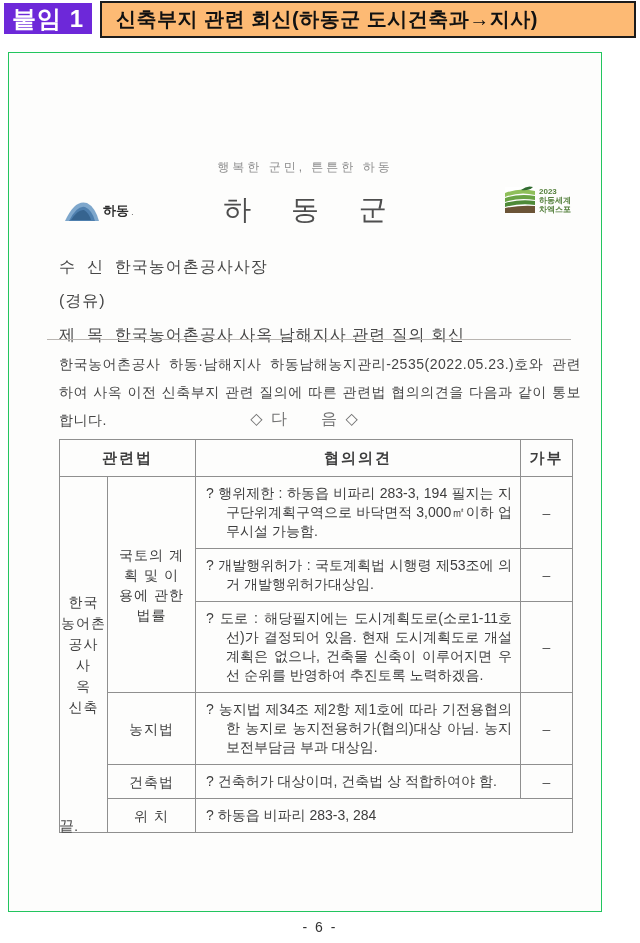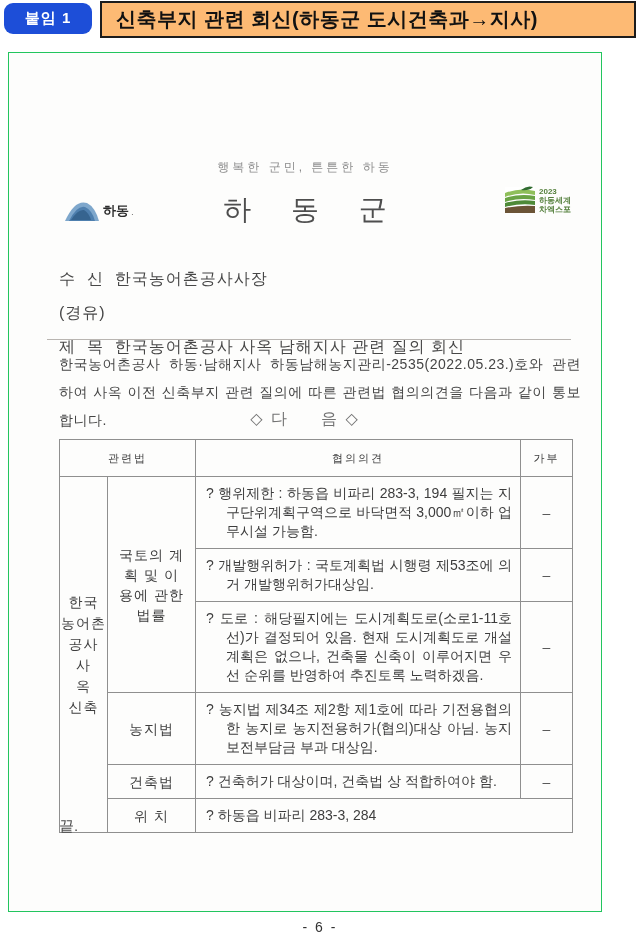--- a/index.html
+++ b/index.html
@@ -3,22 +3,22 @@
 <meta charset="utf-8">
 <style>
   * { margin:0; padding:0; box-sizing:border-box; }
   html,body { background:#ffffff; }
   body { font-family:"Liberation Sans","DejaVu Sans",sans-serif; color:#3e3e3e; }
   .page { position:relative; width:640px; height:943px; background:#ffffff; overflow:hidden; }
 
   
   .badge {
     position:absolute; left:4px; top:3px; width:88px; height:31px;
-    background:#1d4ed8; color:#ffffff; font-size:15px; font-weight:bold;
-    display:flex; align-items:center; justify-content:center; letter-spacing:1px;border-radius:9px;
+    background:#6d28d9; color:#ffffff; font-size:24px; font-weight:bold;
+    display:flex; align-items:center; justify-content:center; letter-spacing:1px;
   }
   .title-box {
     position:absolute; left:100px; top:1px; right:4px; height:37px;
     border:2px solid #1c1c1c; background:#fdba74;
     display:flex; align-items:center; padding-left:14px;
     font-size:20px; font-weight:bold; color:#111; letter-spacing:0.5px;
   }
 
   
   .doc {
@@ -30,21 +30,21 @@
     font-size:12px; color:#8b8b8b; letter-spacing:3px;
   }
   .org-name {
     position:absolute; top:138px; left:0; right:0; text-align:center;
     font-size:28px; color:#4e4e4e; letter-spacing:16px; text-indent:16px;
   }
   .logo-left  { position:absolute; top:138px; left:52px; }
   .logo-right { position:absolute; top:130px; right:30px; display:flex; align-items:center; gap:2px; }
   .logo-right .expo-text { font-size:8px; line-height:9px; color:#55803d; white-space:pre-line; font-weight:bold; }
 
-  .meta { position:absolute; left:50px; top:204px; font-size:16px; color:#474747; letter-spacing:1px;margin-top:12px; }
+  .meta { position:absolute; left:50px; top:204px; font-size:16px; color:#474747; letter-spacing:1px; }
   .meta .line { white-space:pre; margin-bottom:13px; }
   .rule {
     position:absolute; left:38px; right:30px; top:286px; height:0;
     border-top:1px solid #b9b5b1;
   }
   .body-par {
     position:absolute; left:50px; right:20px; top:297px;
     font-size:14px; line-height:28px; color:#454545; text-align:justify; letter-spacing:0.5px;
   }
   .divider {
@@ -52,21 +52,21 @@
     font-size:16px; color:#737373; white-space:pre; letter-spacing:2px;
   }
 
   
   table.consult {
     position:absolute; left:50px; top:386px; width:513px;
     border-collapse:collapse; table-layout:fixed;
     font-size:14px; color:#3d3d3d;
   }
   table.consult th, table.consult td { border:1px solid #8f8f8f; vertical-align:middle; }
-  table.consult th { font-weight:normal; font-size:11px; height:37px; text-align:center; letter-spacing:2px; }
+  table.consult th { font-weight:bold; font-size:15px; height:37px; text-align:center; letter-spacing:2px; }
   col.c1{width:48px;} col.c2{width:88px;} col.c3{width:325px;} col.c4{width:52px;}
   td.group { text-align:center; white-space:pre-line; line-height:21px; letter-spacing:1px; }
   td.law   { text-align:center; white-space:pre-line; line-height:20px; letter-spacing:1px; }
   td.op    { padding:7px 8px 7px 30px; text-indent:-20px; line-height:19px; text-align:justify; }
   td.ap    { text-align:center; color:#5a5a5a; }
   tr.r1{height:68px;} tr.r2{height:48px;} tr.r3{height:89px;}
   tr.r4{height:58px;} tr.r5{height:34px;} tr.r6{height:34px;}
 
   .end-mark { position:absolute; left:50px; top:764px; font-size:15px; color:#4a4a4a; }
 

